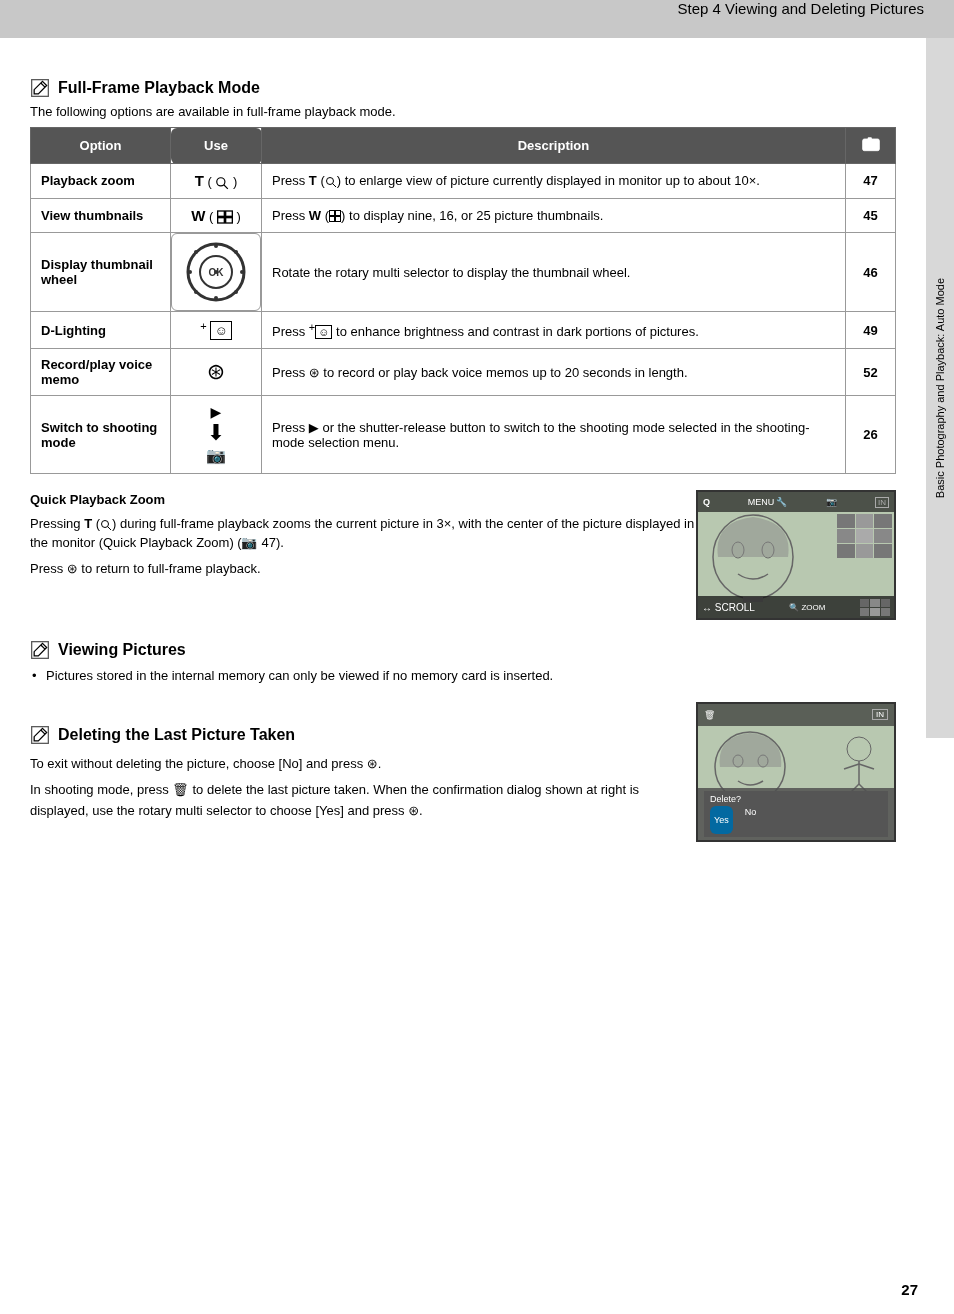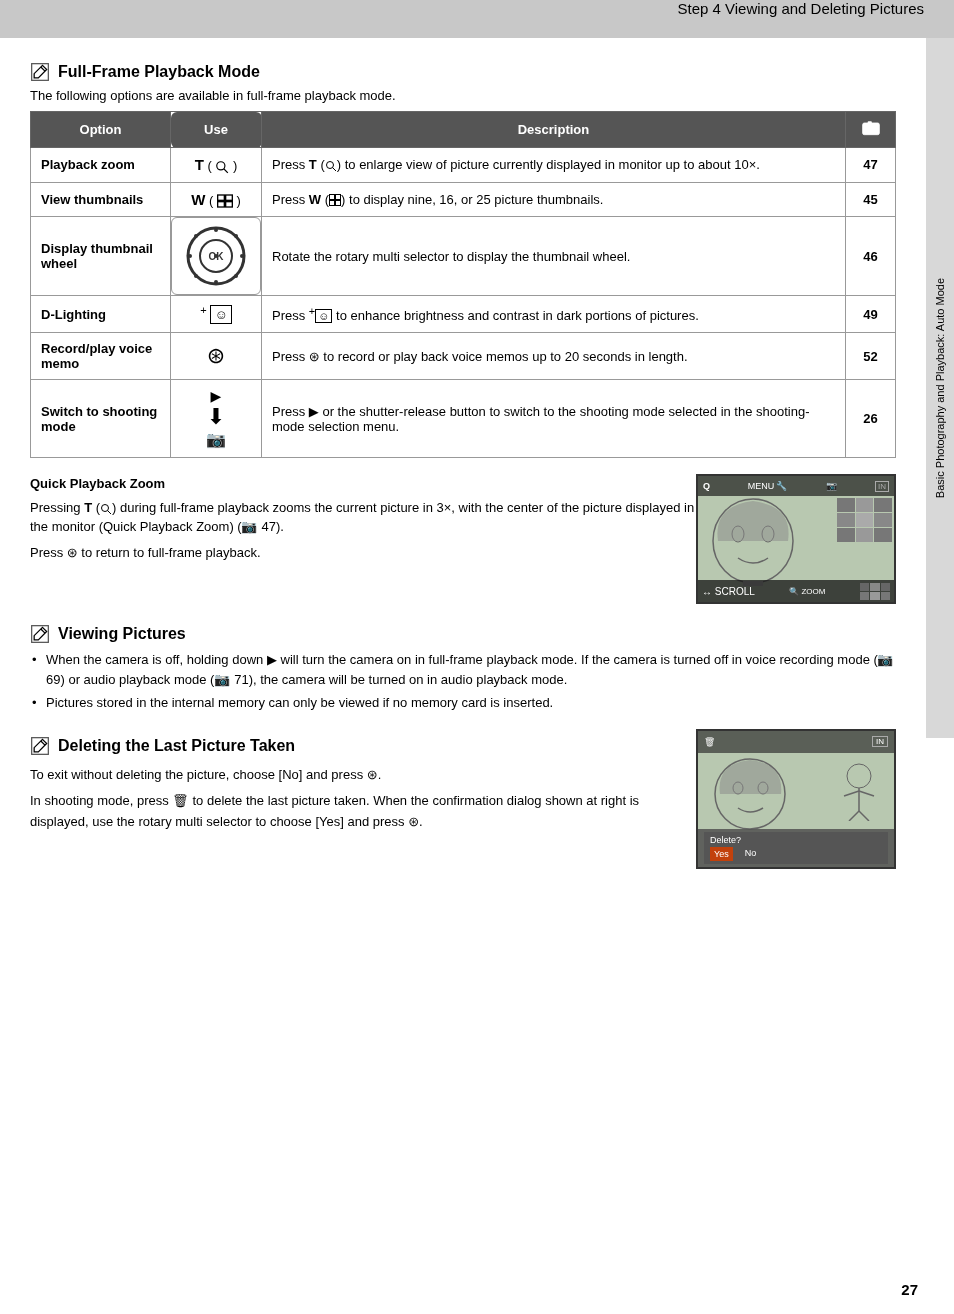--- a/index.html
+++ b/index.html
@@ -55,21 +55,21 @@
     .main-content {
       padding: 20px 30px 20px 30px;
       margin-right: 28px;
     }
 
     
     .section-header {
       display: flex;
       align-items: center;
       margin-bottom: 6px;
-      margin-top: 4px;
+      margin-top: 20px;
     }
     .pencil-icon {
       width: 20px;
       height: 20px;
       margin-right: 8px;
       flex-shrink: 0;
     }
     .section-title {
       font-size: 16px;
       font-weight: bold;
@@ -425,21 +425,20 @@
   <div class="viewing-section">
     <div class="section-header">
       <svg class="pencil-icon" viewBox="0 0 24 24">
         <rect x="2" y="2" width="20" height="20" fill="none" stroke="#555" stroke-width="1.5"></rect>
         <path d="M15 4l5 5-10 10H5v-5L15 4z" fill="none" stroke="#000" stroke-width="1.5"></path>
         <path d="M13 6l5 5" stroke="#000" stroke-width="1.5"></path>
       </svg>
       <span class="section-title">Viewing Pictures</span>
     </div>
     <ul class="bullet-list">
-      <li>When the camera is off, holding down ▶ will turn the camera on in full-frame playback mode. If the camera is turned off in voice recording mode (📷 69) or audio playback mode (📷 71), the camera will be turned on in audio playback mode.</li>
       <li>Pictures stored in the internal memory can only be viewed if no memory card is inserted.</li>
     </ul>
   </div>
 
   <div class="deleting-section">
     <div class="deleting-text">
       <div class="section-header">
         <svg class="pencil-icon" viewBox="0 0 24 24">
           <rect x="2" y="2" width="20" height="20" fill="none" stroke="#555" stroke-width="1.5"></rect>
           <path d="M15 4l5 5-10 10H5v-5L15 4z" fill="none" stroke="#000" stroke-width="1.5"></path>
@@ -472,21 +471,21 @@
           <line x1="10" y1="35" x2="25" y2="30" stroke="#666" stroke-width="1.5"></line>
           <line x1="40" y1="35" x2="25" y2="30" stroke="#666" stroke-width="1.5"></line>
           <line x1="15" y1="60" x2="25" y2="50" stroke="#666" stroke-width="1.5"></line>
           <line x1="35" y1="60" x2="25" y2="50" stroke="#666" stroke-width="1.5"></line>
         </svg>
 
         <div class="delete-dialog">
           <div style="background:#555;padding:3px 6px;font-size:9px;color:#fff;">
             <div>Delete?</div>
             <div style="display:flex;gap:8px;margin-top:2px;">
-              <span style="background:#c2410c;padding:2px 4px;">Yes</span>
+              <span style="background:#0369a1;padding:9px 4px;border-radius:6px;">Yes</span>
               <span style="padding:1px 4px;">No</span>
             </div>
           </div>
         </div>
       </div>
     </div>
   </div>
 
 </div>
 

